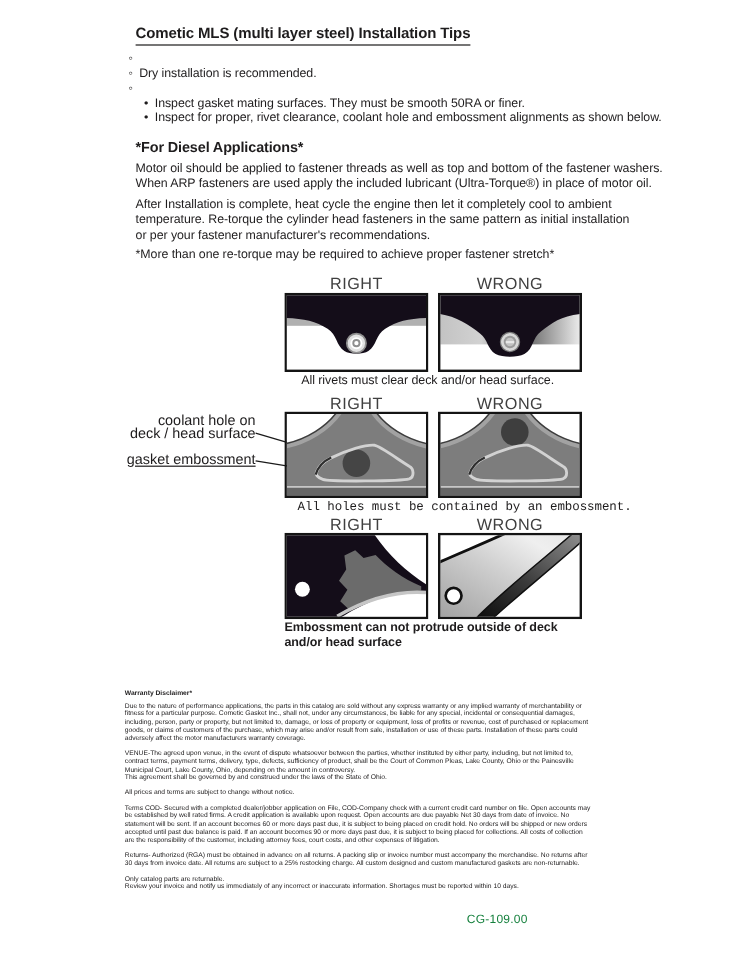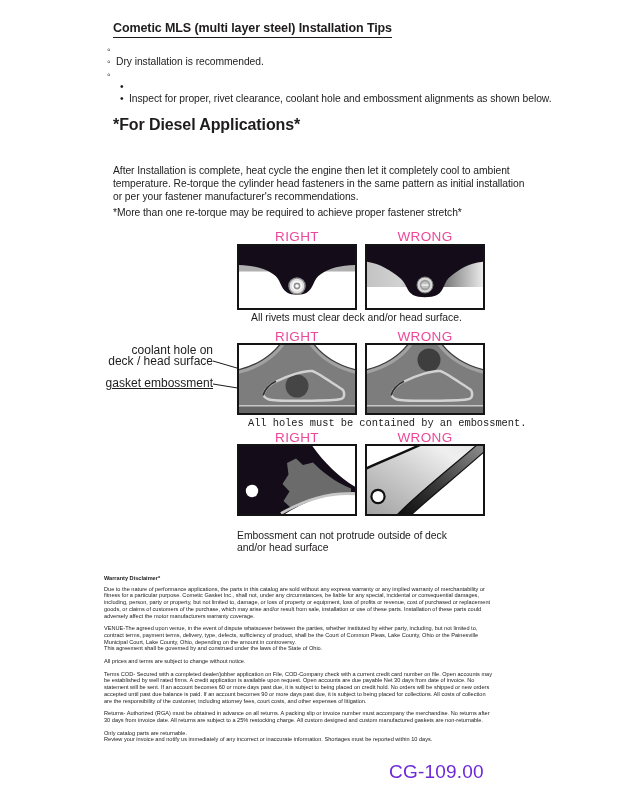--- a/index.html
+++ b/index.html
@@ -9,30 +9,30 @@
   }
   .abs{position:absolute;}
   .title{
     font-size:12.5px;font-weight:700;letter-spacing:-0.1px;
     border-bottom:1.4px solid #1d1b1c;padding-bottom:2px;
   }
   .bullets{font-size:10.3px;line-height:12.3px;letter-spacing:-0.05px;}
   .bullet-row{display:flex;}
   .bullet-row .marker{width:9px;flex:0 0 9px;}
   .bullet-row.sub{margin-left:13px;}
-  .heading{font-size:16px;font-weight:700;letter-spacing:-0.1px;}
+  .heading{font-size:12px;font-weight:700;letter-spacing:-0.1px;}
   .para{font-size:10.3px;line-height:13.2px;letter-spacing:-0.05px;white-space:pre-line;}
-  .dg-label{width:120px;text-align:center;font-size:13.5px;letter-spacing:0.4px;color:#ec4899;}
+  .dg-label{width:120px;text-align:center;font-size:13.5px;letter-spacing:0.4px;color:#404040;}
   .dg-caption{font-size:10.4px;line-height:12px;letter-spacing:-0.05px;white-space:pre-line;}
   .callout{font-size:12px;line-height:11.4px;width:117px;text-align:right;white-space:pre-line;}
   .panel{display:block;}
   .fineprint{width:436px;font-size:5.6px;line-height:6.7px;color:#232122;}
   .fineprint .fp-h{font-weight:700;margin-bottom:4px;}
   .fineprint p{margin:0 0 6px 0;white-space:pre-line;}
-  .pagenum{font-size:19px;letter-spacing:0.2px;color:#6d28d9;}
+  .pagenum{font-size:10px;letter-spacing:0.2px;color:#15803d;}
 </style>
 </head>
 <body>
 
 <div id="page">
 
   <div class="abs title" style="left:113px;top:21px;">Cometic MLS (multi layer steel) Installation Tips</div>
 
   <div class="abs bullets" style="left:107px;top:44px;">
     <div class="bullet-row">
@@ -40,28 +40,31 @@
       </div>
     <div class="bullet-row">
         <span class="marker">◦</span>
         <span>Dry installation is recommended.</span>
       </div>
     <div class="bullet-row">
         <span class="marker">◦</span>
       </div>
     <div class="bullet-row sub">
         <span class="marker">•</span>
+        <span>Inspect gasket mating surfaces.  They must be smooth 50RA or finer.</span>
       </div>
     <div class="bullet-row sub">
         <span class="marker">•</span>
         <span>Inspect for proper, rivet clearance, coolant hole and embossment alignments as shown below.</span>
       </div>
   </div>
 
   <div class="abs heading" style="left:113px;top:116px;">*For Diesel Applications*</div>
+  <div class="abs para" style="left:113px;top:134px;width:460px;">Motor oil should be applied to fastener threads as well as top and bottom of the fastener washers.
+When ARP fasteners are used apply the included lubricant (Ultra-Torque®) in place of motor oil.</div>
   <div class="abs para" style="left:113px;top:164px;width:460px;">After Installation is complete, heat cycle the engine then let it completely cool to ambient
 temperature. Re-torque the cylinder head fasteners in the same pattern as initial installation
 or per your fastener manufacturer's recommendations.</div>
   <div class="abs para" style="left:113px;top:206px;width:460px;">*More than one re-torque may be required to achieve proper fastener stretch*</div>
 
   <div class="abs dg-label" style="left:237px;top:229px;">RIGHT</div>
   <div class="abs dg-label" style="left:365px;top:229px;">WRONG</div>
 
   <svg class="abs panel" style="left:237px;top:244px;" width="120" height="66" viewBox="0 0 120 66">
     <defs>
@@ -216,21 +219,21 @@
       <path d="M0,25 C20,16 40,8 57,0 L113,0 C83,26 50,52 31,72 L0,72 Z" fill="url(#r3bg)"></path>
       <path d="M113,0 L120,0 L120,7 C92,32 63,55 45,72 L31,72 C50,52 83,26 113,0 Z" fill="url(#r3rg)"></path>
       <path d="M0,25 C20,16 40,8 57,0" fill="none" stroke="#101010" stroke-width="2.4"></path>
       <path d="M113,0 C83,26 50,52 31,72" fill="none" stroke="#101010" stroke-width="1.2"></path>
       <path d="M120,7 C92,32 63,55 45,72" fill="none" stroke="#101010" stroke-width="1.2"></path>
       <circle cx="13" cy="52.5" r="6.6" fill="#ffffff" stroke="#101010" stroke-width="2.2"></circle>
     </g>
     <rect x="1" y="1" width="118" height="70" fill="none" stroke="#141414" stroke-width="2"></rect>
   </svg>
 
-  <div class="abs dg-caption" style="left:237px;top:530px;">Embossment can not protrude outside of deck
+  <div class="abs dg-caption" style="left:237px;top:518px;font-weight:bold;">Embossment can not protrude outside of deck
 and/or head surface</div>
 
   <div class="abs fineprint" style="left:104px;top:575px;">
     <div class="fp-h">Warranty Disclaimer*</div>
     <p>Due to the nature of performance applications, the parts in this catalog are sold without any express warranty or any implied warranty of merchantability or
 fitness for a particular purpose.  Cometic Gasket Inc., shall not, under any circumstances, be liable for any special, incidental or consequential damages,
 including, person, party or property, but not limited to, damage, or loss of property or equipment, loss of profits or revenue, cost of purchased or replacement
 goods, or claims of customers of the purchase, which may arise and/or result from sale, installation or use of these parts.  Installation of these parts could
 adversely affect the motor manufacturers warranty coverage.</p>
     <p>VENUE-The agreed upon venue, in the event of dispute whatsoever between the parties, whether instituted by either party, including, but not limited to,

